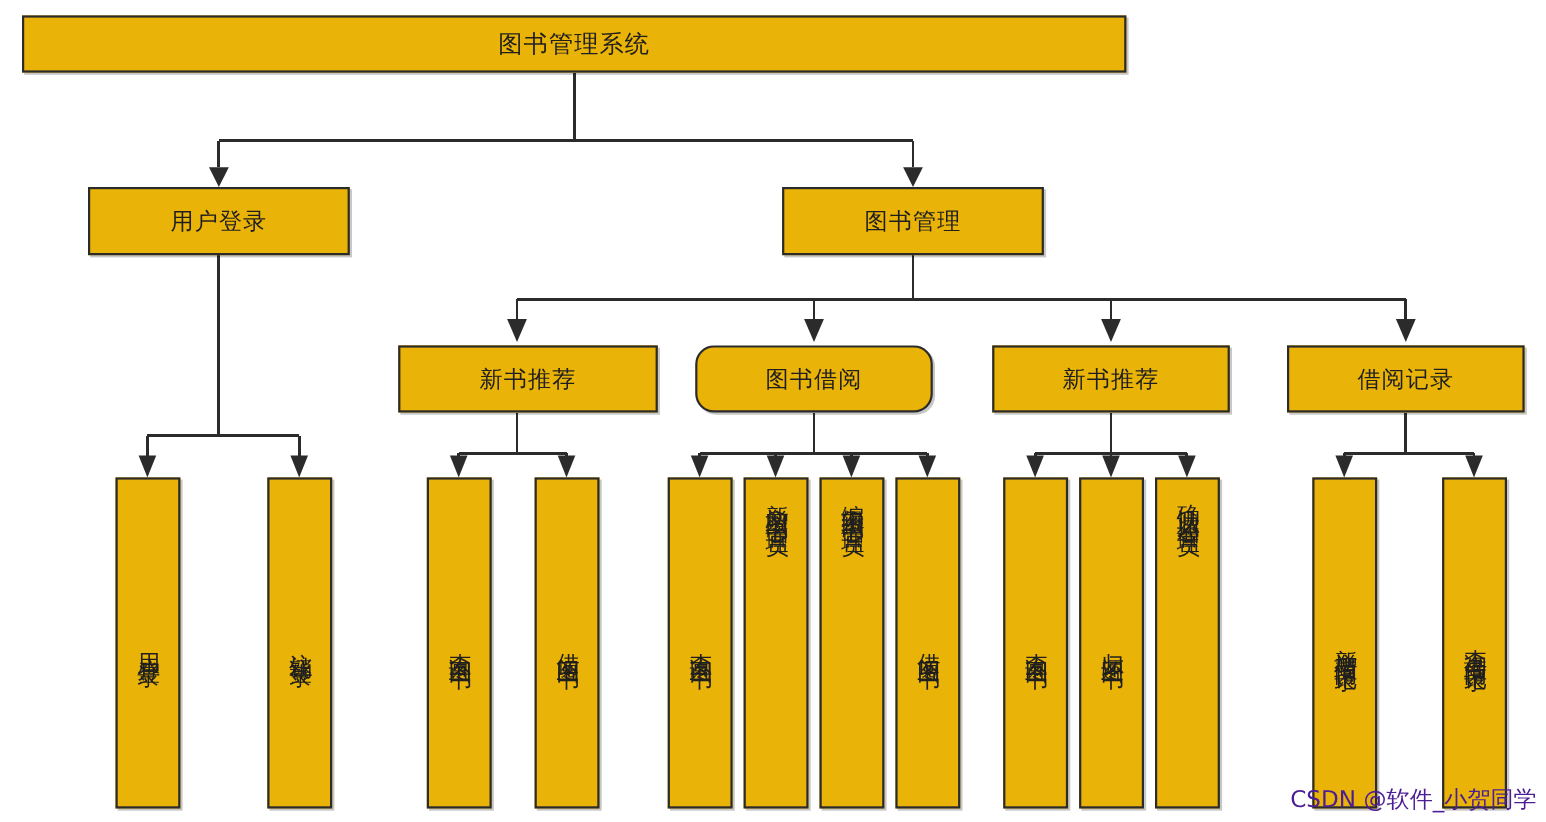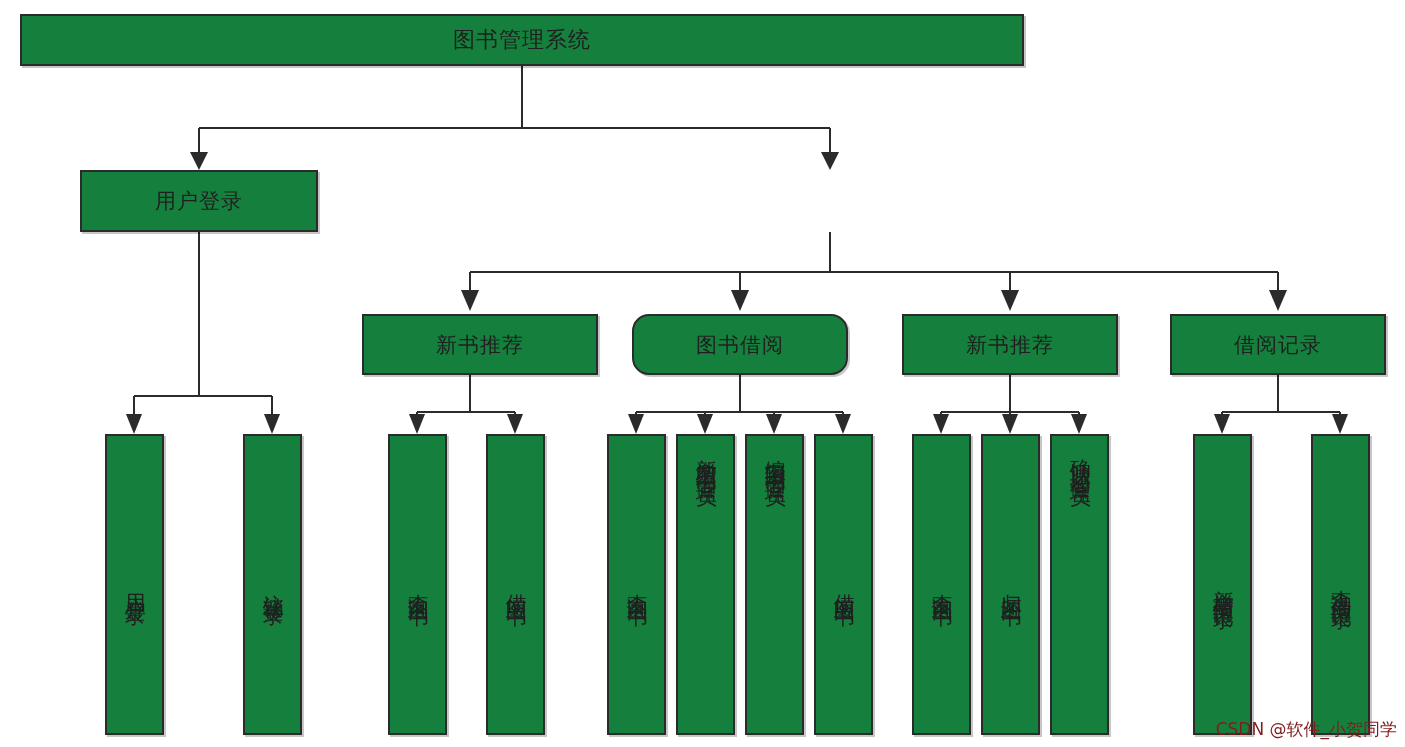--- a/index.html
+++ b/index.html
@@ -7,21 +7,21 @@
     width:1405px;height:747px;overflow:hidden;
     font-family:"DejaVu Sans","Liberation Sans",sans-serif;
     color:#1a1a1a;
   }
   #diagram{position:relative;width:1405px;height:747px;background:#fff;}
   #wires{position:absolute;left:0;top:0;width:1405px;height:747px;}
 
   .node{
     position:absolute;
     box-sizing:border-box;
-    background:#15803d;
+    background:#eab308;
     border:2px solid #2b2b2b;
     box-shadow:2px 2px 0 rgba(0,0,0,0.22);
     display:flex;
     align-items:center;
     justify-content:center;
     text-align:center;
     color:#1f1f1f;
   }
   .node.h{ font-size:21px; letter-spacing:1px; }
   .node.root{ font-size:22px; }
@@ -36,22 +36,22 @@
     padding:6px 0;
     align-items:center;
     justify-content:center;
   }
   .node.v.top{ justify-content:flex-start; }
 
   .watermark{
     position:absolute;
     right:8px;
     bottom:6px;
-    font-size:17px;
-    color:#7f1d1d;
+    font-size:21px;
+    color:#4c1d95;
     white-space:nowrap;
     user-select:none;
   }
 </style>
 </head>
 <body>
 
 <div id="diagram">
 
   <svg id="wires" viewBox="0 0 1405 747" xmlns="http://www.w3.org/2000/svg">
@@ -131,20 +131,21 @@
       <path d="M1071,414 L1087,414 L1079,434 z"></path>
 
       <path d="M1214,414 L1230,414 L1222,434 z"></path>
       <path d="M1332,414 L1348,414 L1340,434 z"></path>
     </g>
   </svg>
 
   <div class="node h root" style="left:20px;top:14px;width:1004px;height:52px;">图书管理系统</div>
 
   <div class="node h" style="left:80px;top:170px;width:238px;height:62px;">用户登录</div>
+  <div class="node h" style="left:711px;top:170px;width:238px;height:62px;">图书管理</div>
 
   <div class="node h" style="left:362px;top:314px;width:236px;height:61px;">新书推荐</div>
   <div class="node h" style="left:632px;top:314px;width:216px;height:61px;border-radius:17px;">图书借阅</div>
   <div class="node h" style="left:902px;top:314px;width:216px;height:61px;">新书推荐</div>
   <div class="node h" style="left:1170px;top:314px;width:216px;height:61px;font-family:Liberation Serif, serif;">借阅记录</div>
 
   <div class="node v" style="left:105px;top:434px;width:59px;height:301px;">用户登录</div>
   <div class="node v" style="left:243px;top:434px;width:59px;height:301px;">注销登录</div>
 
   <div class="node v" style="left:388px;top:434px;width:59px;height:301px;">查询图书</div>

